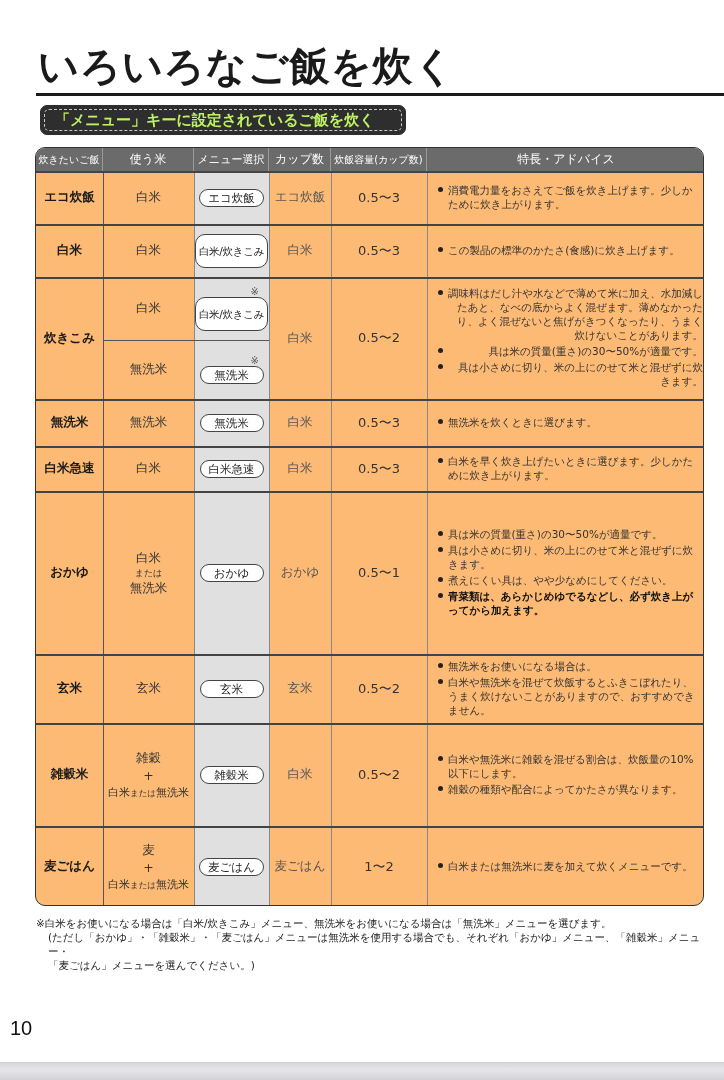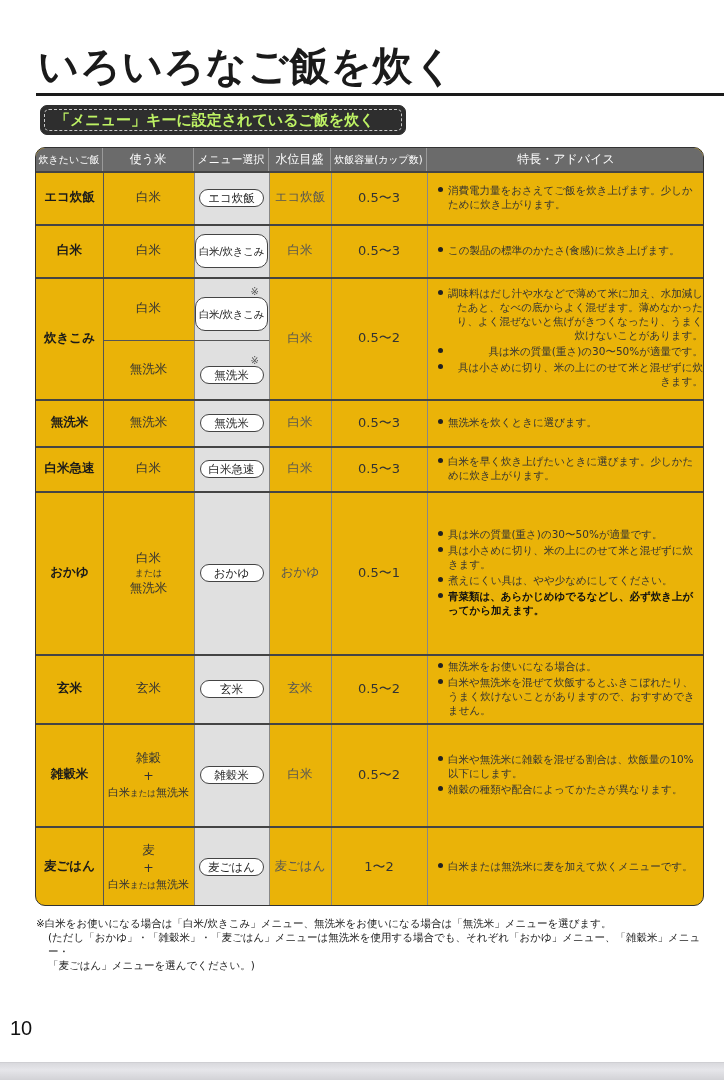--- a/index.html
+++ b/index.html
@@ -23,21 +23,21 @@
     position: absolute; left: 3px; top: 3px; right: 3px; bottom: 3px;
     border: 1px dashed #c9c9c9; border-radius: 5px;
   }
   .section-label .txt {
     position: absolute; left: 14px; top: 4px; font-size: 15px; font-weight: bold; color: #bef264;
     line-height: 20px; white-space: nowrap;
   }
 
   .table-wrap {
     position: absolute; left: 35px; top: 147px; width: 669px; height: 759px;
-    border: 1.5px solid #333; border-radius: 10px; overflow: hidden; background: #eab308;
+    border: 1.5px solid #333; border-radius: 10px; overflow: hidden; background: #fdba74;
   }
   .menu-col-bg {
     position: absolute; left: 158px; top: 23px; width: 75px; bottom: 0; background: #e0e0e0;
   }
   .hdr {
     position: absolute; left: 0; top: 0; width: 100%; height: 23px; background: #6b6b6b;
   }
   .hcell {
     position: absolute; top: 0; height: 23px; color: #fff; font-size: 12px;
     display: flex; align-items: center; justify-content: center; white-space: nowrap;
@@ -110,21 +110,21 @@
   <span class="txt">「メニュー」キーに設定されているご飯を炊く</span>
 </div>
 
 <div class="table-wrap">
   <div class="menu-col-bg"></div>
 
   <div class="hdr">
     <div class="hcell small" style="left:0;width:67px;">炊きたいご飯</div>
     <div class="hcell" style="left:67px;width:91px;">使う米</div>
     <div class="hcell" style="left:158px;width:75px;font-size:11px;">メニュー選択</div>
-    <div class="hcell" style="left:233px;width:62px;">水位目盛</div>
+    <div class="hcell" style="left:233px;width:62px;">カップ数</div>
     <div class="hcell small" style="left:295px;width:96px;">炊飯容量(カップ数)</div>
     <div class="hcell last" style="left:391px;width:278px;">特長・アドバイス</div>
   </div>
 
   <div class="vline" style="left:67px;"></div>
   <div class="vline light" style="left:158px;"></div>
   <div class="vline light" style="left:233px;"></div>
   <div class="vline light" style="left:295px;"></div>
   <div class="vline light" style="left:391px;"></div>
 

